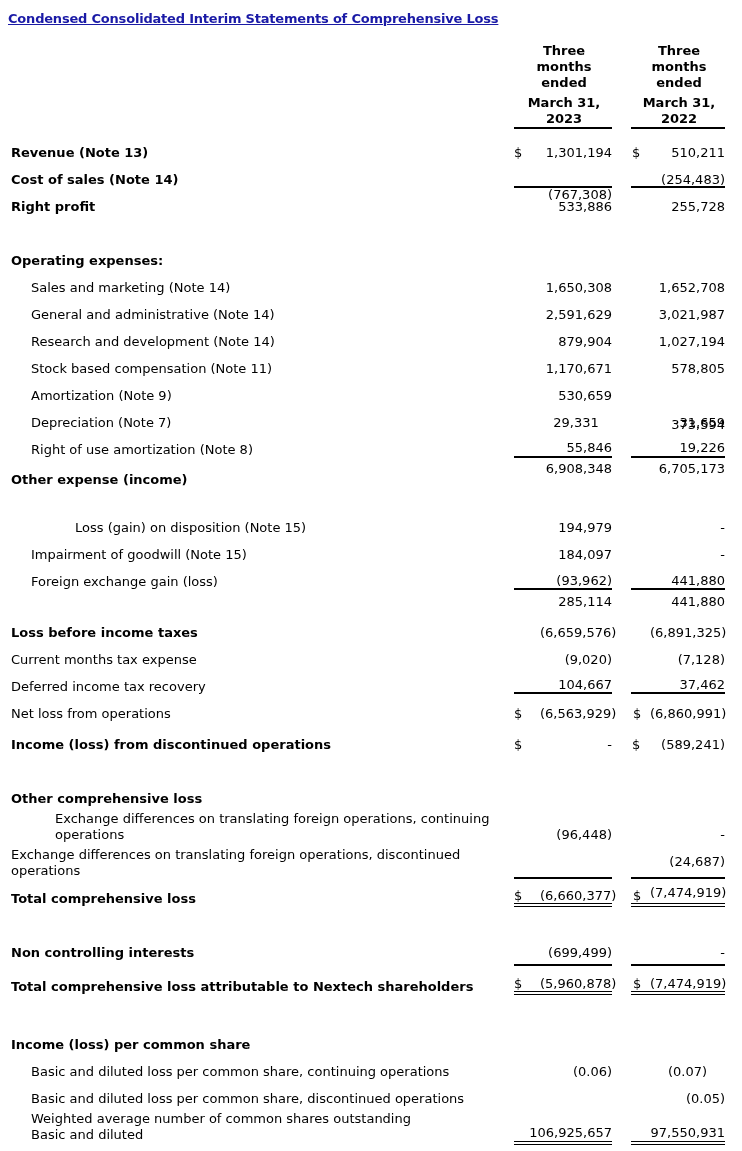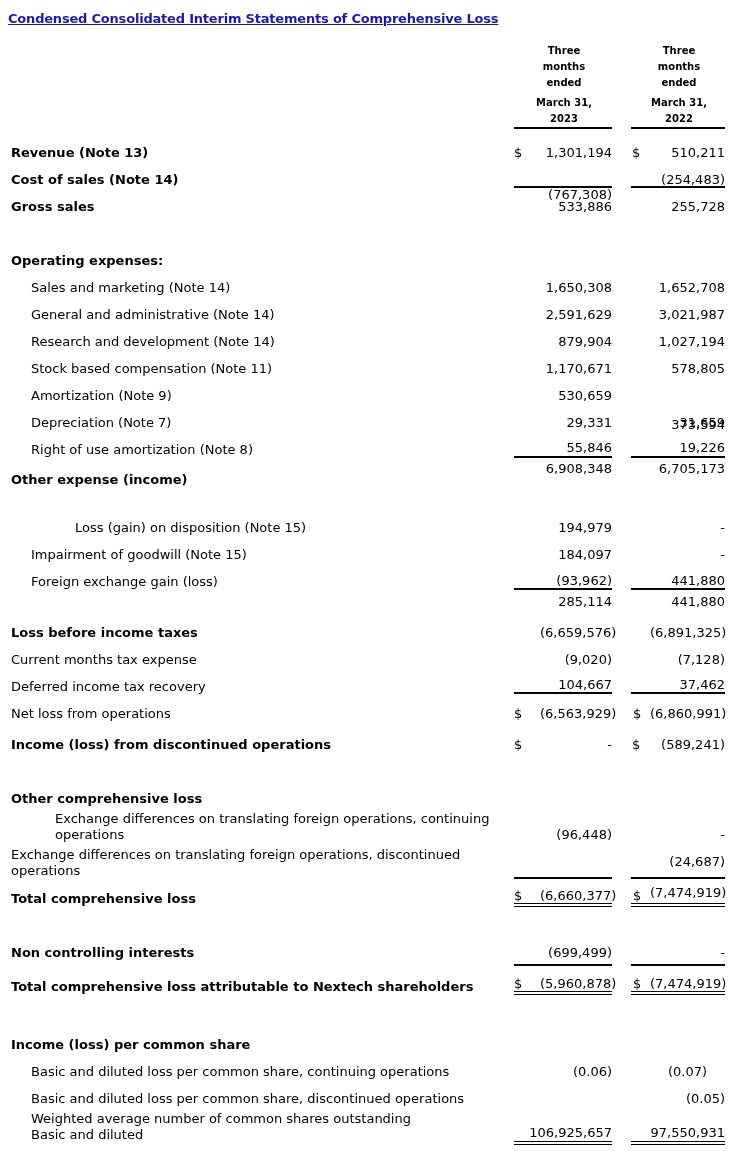--- a/index.html
+++ b/index.html
@@ -1,21 +1,21 @@
 <!DOCTYPE html>
 <html><head>
 <meta charset="utf-8">
 <style>
   html, body { margin:0; padding:0; background:#ffffff; }
   body { width:742px; height:1151px; position:relative; overflow:hidden;
          font-family:"DejaVu Sans", sans-serif; font-size:13px; color:#000; }
   .title { position:absolute; left:8px; top:11px; font-weight:bold; font-size:13px;
            color:#1a1aa6; text-decoration:underline; letter-spacing:-0.2px; }
   .hdr { position:absolute; width:110px; text-align:center; font-weight:bold;
-         font-size:10px; line-height:16px; }
+         font-size:13px; line-height:16px; }
   .hdr .sub { margin-top:4px; }
   .hdr-line { position:absolute; height:2px; background:#000; }
   .lbl { position:absolute; left:11px; white-space:nowrap; line-height:16px; }
   .lbl.b { font-weight:bold; }
   .lbl.ind { left:31px; }
   .lbl.wrap { white-space:normal; width:460px; }
   .val { position:absolute; text-align:right; white-space:nowrap; line-height:16px; }
   .c1 { left:540px; width:72px; }
   .c2 { left:650px; width:75px; }
   .cur { position:absolute; line-height:16px; }
@@ -51,21 +51,21 @@
 <div class="val c1" style="top:145px;">1,301,194</div>
 <div class="cur cur2" style="top:145px;">$</div>
 <div class="val c2" style="top:145px;">510,211</div>
 
 <div class="lbl b" style="top:172px;">Cost of sales (Note 14)</div>
 <div class="val c1" style="top:187px;">(767,308)</div>
 <div class="val c2" style="top:172px;">(254,483)</div>
 <div class="ul" style="left:514px; top:186px; width:98px;"></div>
 <div class="ul" style="left:631px; top:186px; width:94px;"></div>
 
-<div class="lbl b" style="top:199px;">Gross sales</div>
+<div class="lbl b" style="top:199px;">Right profit</div>
 <div class="val c1" style="top:199px;">533,886</div>
 <div class="val c2" style="top:199px;text-align:right;">255,728</div>
 
 <div class="lbl b" style="top:253px;">Operating expenses:</div>
 
 <div class="lbl ind" style="top:280px;">Sales and marketing (Note 14)</div>
 <div class="val c1" style="top:280px;">1,650,308</div>
 <div class="val c2" style="top:280px;">1,652,708</div>
 
 <div class="lbl ind" style="top:307px;">General and administrative (Note 14)</div>
@@ -78,21 +78,21 @@
 
 <div class="lbl ind" style="top:361px;">Stock based compensation (Note 11)</div>
 <div class="val c1" style="top:361px;">1,170,671</div>
 <div class="val c2" style="top:361px;">578,805</div>
 
 <div class="lbl ind" style="top:388px;">Amortization (Note 9)</div>
 <div class="val c1" style="top:388px;">530,659</div>
 <div class="val c2" style="top:388px;margin-top:29px;">373,594</div>
 
 <div class="lbl ind" style="top:415px;">Depreciation (Note 7)</div>
-<div class="val c1" style="top:415px;">29,331</div>
+<div class="val c1" style="top:415px;text-align:center;">29,331</div>
 <div class="val c2" style="top:415px;">31,659</div>
 
 <div class="lbl ind" style="top:442px;">Right of use amortization (Note 8)</div>
 <div class="val c1" style="top:440px;">55,846</div>
 <div class="val c2" style="top:440px;">19,226</div>
 <div class="ul" style="left:514px; top:456px; width:98px;"></div>
 <div class="ul" style="left:631px; top:456px; width:94px;"></div>
 
 <div class="val c1" style="top:461px;">6,908,348</div>
 <div class="val c2" style="top:461px;">6,705,173</div>

